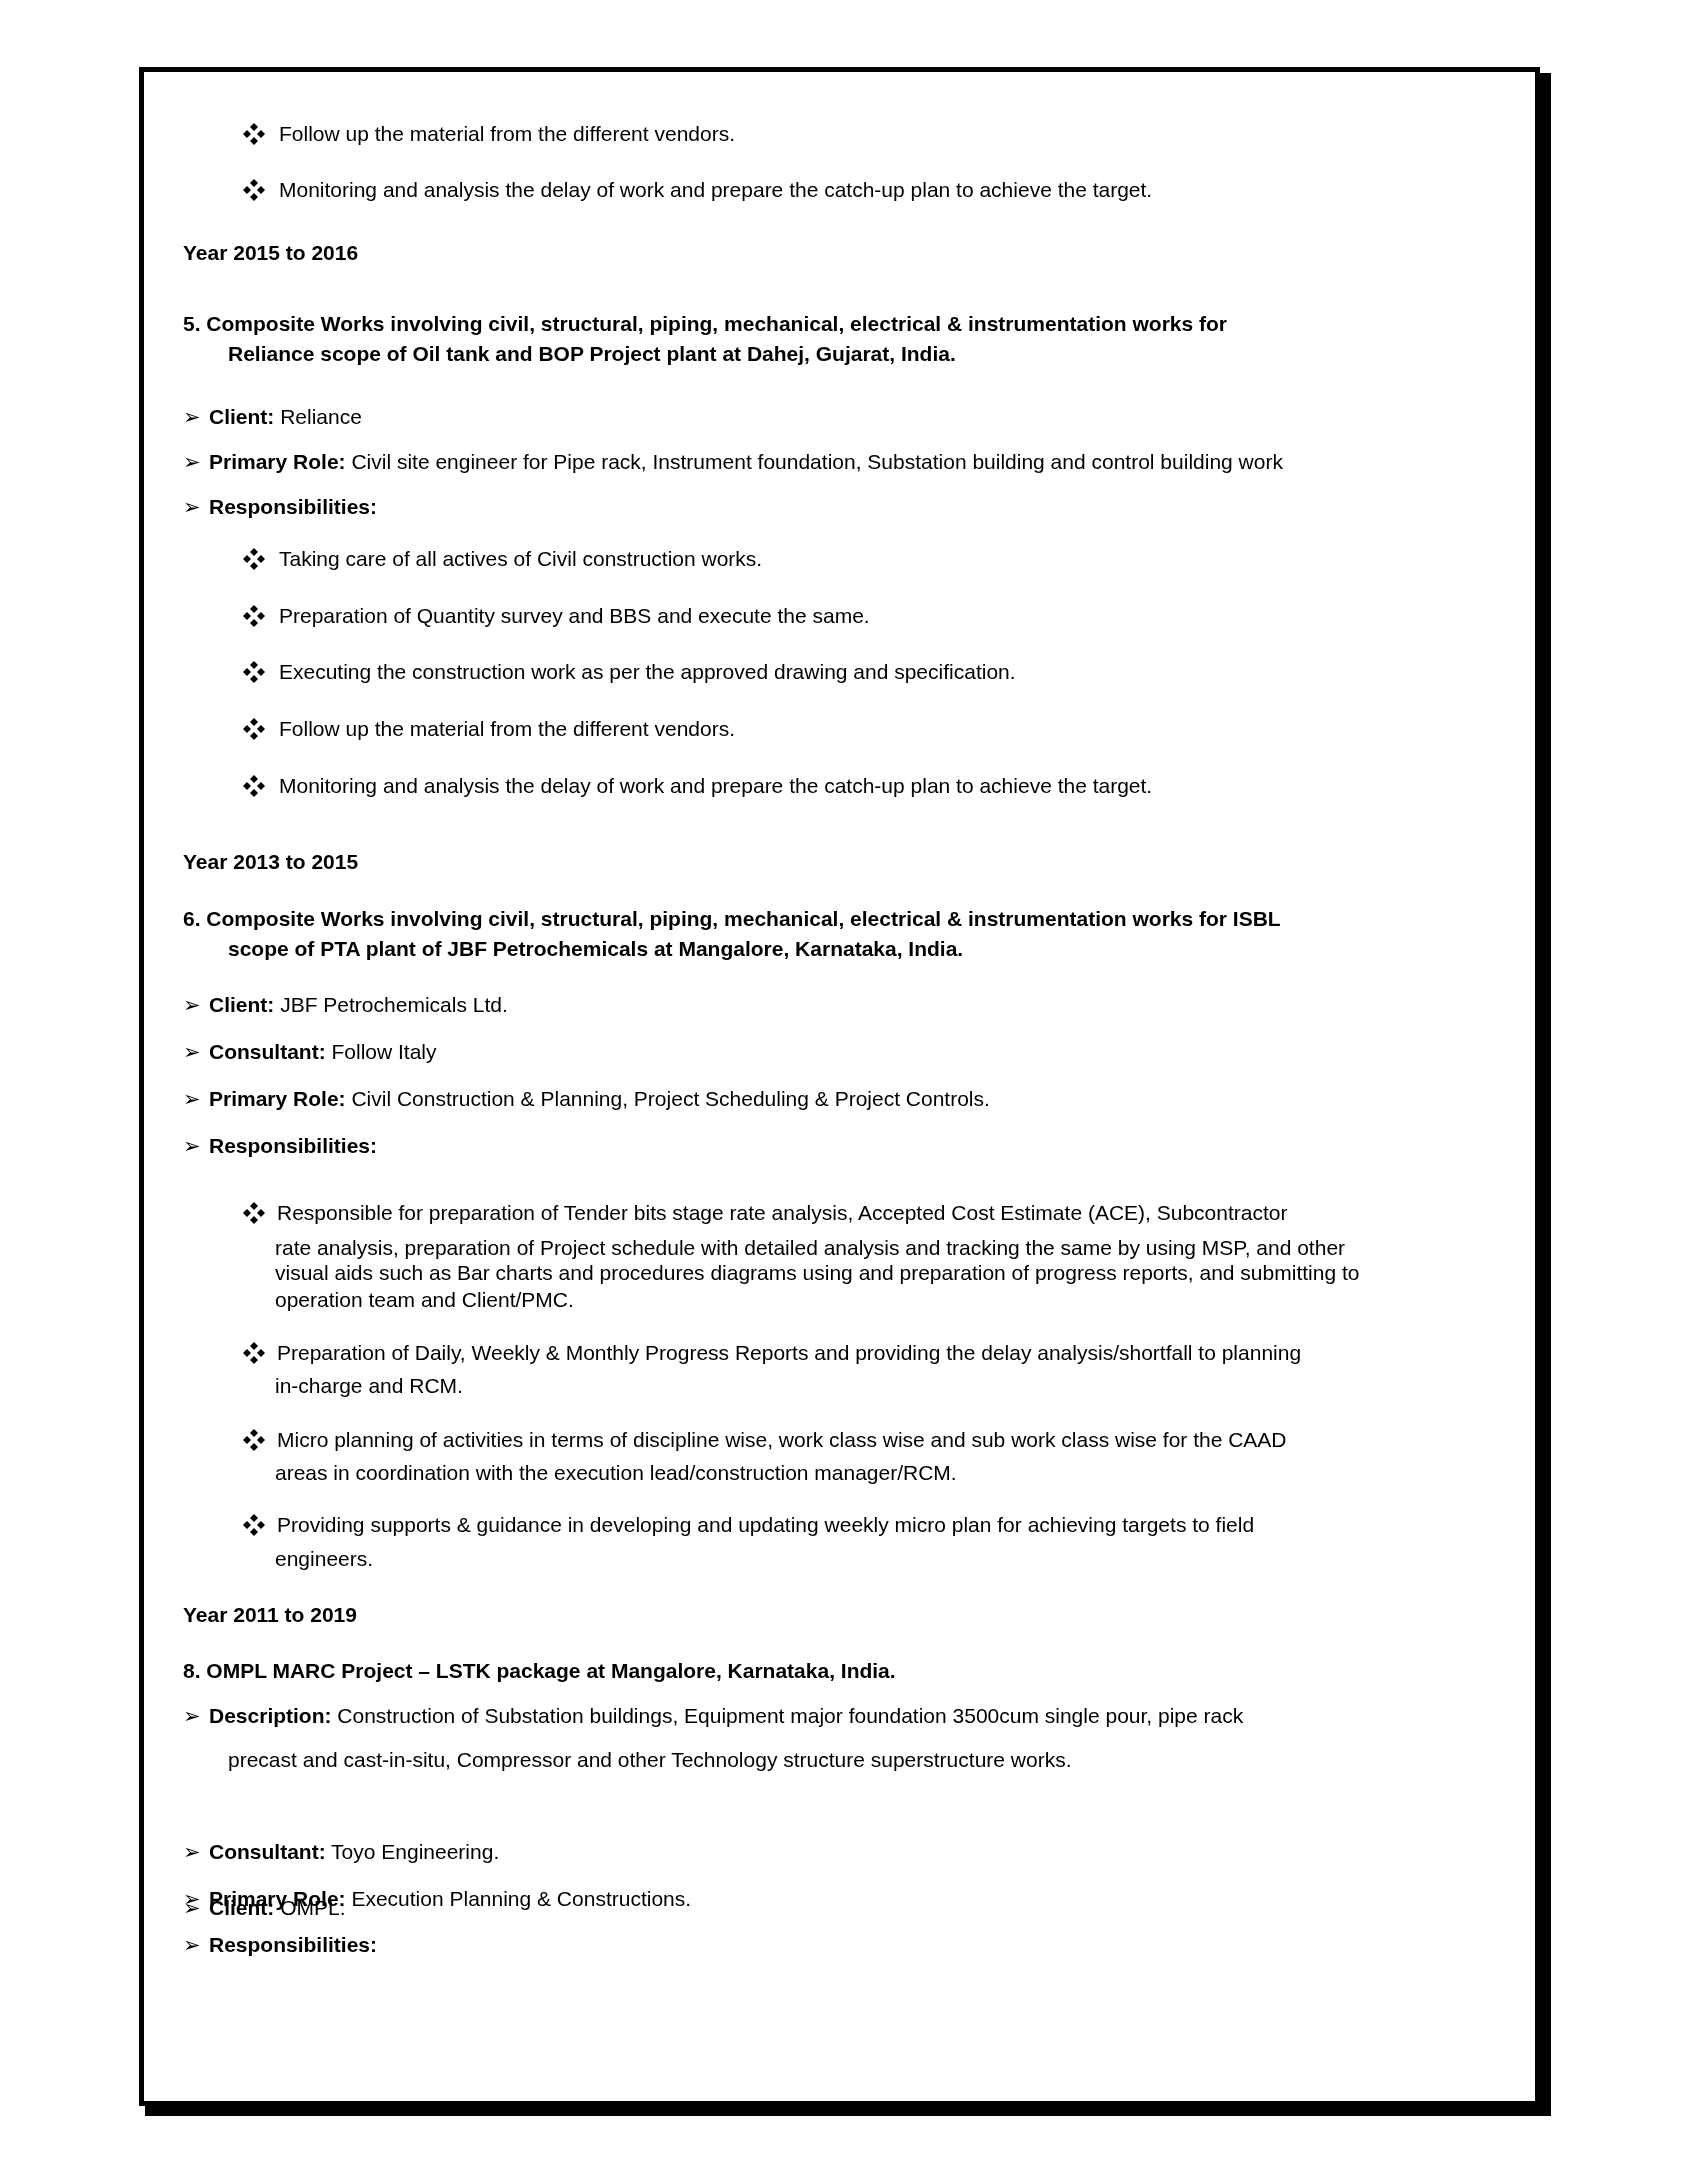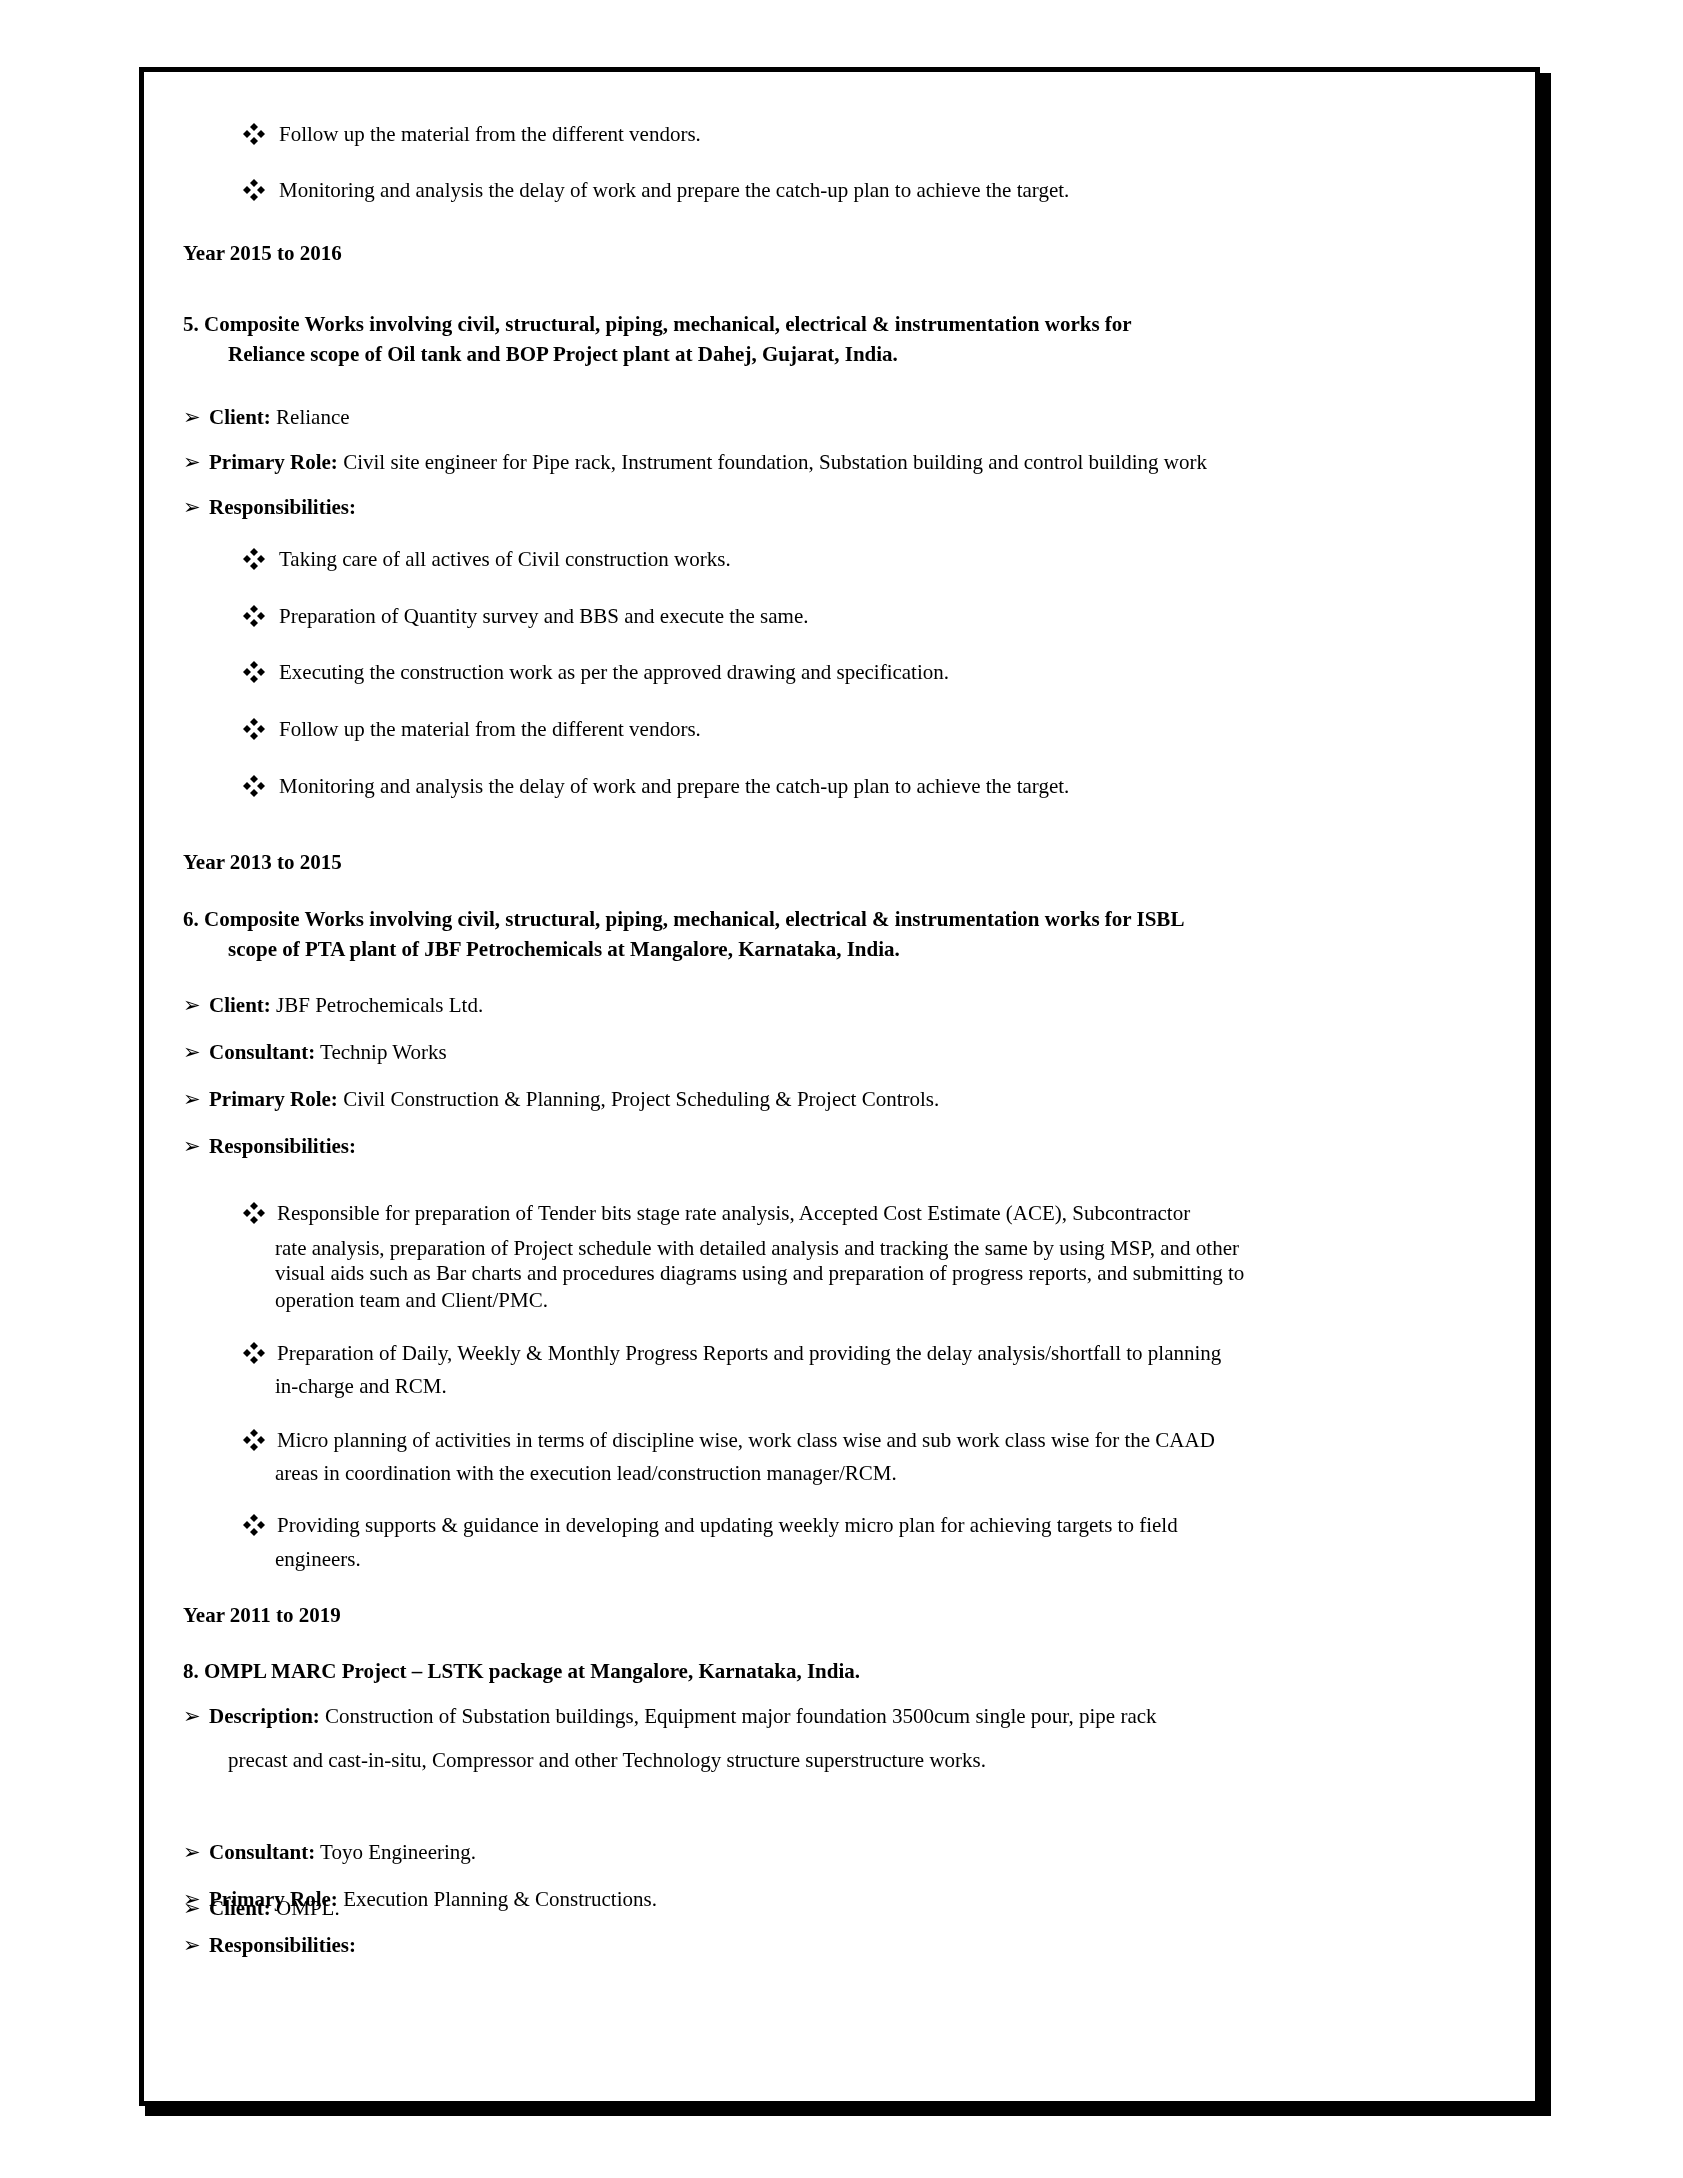--- a/index.html
+++ b/index.html
@@ -1,21 +1,21 @@
 <!DOCTYPE html>
 <html><head>
 <meta charset="utf-8">
 <style>
   html, body { margin: 0; padding: 0; background: #ffffff; }
   body { width: 1683px; height: 2178px; position: relative; overflow: hidden;
          font-family: "Liberation Sans", sans-serif; color: #000; }
   .frame-shadow { position: absolute; left: 145px; top: 73px; width: 1406px; height: 2043px; background: #000; }
   .frame { position: absolute; left: 139px; top: 67px; width: 1391px; height: 2029px;
            border: 5px solid #000; background: #fff; }
-  .line { position: absolute; white-space: nowrap; font-size: 21px; line-height: 24px; font-family: Liberation Serif, serif; }
+  .line { position: absolute; white-space: nowrap; font-size: 21px; line-height: 24px; }
   .b { font-weight: bold; }
   .diamond { position: absolute; width: 22px; height: 22px; }
   .arrow { display: inline-block; width: 18px; margin-right: 8px; text-align: left; }
 </style>
 </head>
 <body>
 
 <div class="frame-shadow"></div>
 <div class="frame"></div>
 
@@ -60,21 +60,21 @@
     </svg>
   <div class="line" style="left:279px;top:774px">Monitoring and analysis the delay of work and prepare the catch-up plan to achieve the target.</div>
 </div>
 
 <div>
   <div class="line b" style="left:183px;top:850px">Year 2013 to 2015</div>
   <div class="line b" style="left:183px;top:907px">6. Composite Works involving civil, structural, piping, mechanical, electrical &amp; instrumentation works for ISBL</div>
   <div class="line b" style="left:228px;top:937px">scope of PTA plant of JBF Petrochemicals at Mangalore, Karnataka, India.</div>
 
   <div class="line" style="left:183px;top:993px"><span class="arrow">➢</span><span class="b">Client:</span><span> JBF Petrochemicals Ltd.</span></div>
-  <div class="line" style="left:183px;top:1040px"><span class="arrow">➢</span><span class="b">Consultant:</span><span> Technip Works</span></div>
+  <div class="line" style="left:183px;top:1040px"><span class="arrow">➢</span><span class="b">Consultant:</span><span> Follow Italy</span></div>
   <div class="line" style="left:183px;top:1087px"><span class="arrow">➢</span><span class="b">Primary Role:</span><span> Civil Construction &amp; Planning, Project Scheduling &amp; Project Controls.</span></div>
   <div class="line" style="left:183px;top:1134px"><span class="arrow">➢</span><span class="b">Responsibilities:</span></div>
 
   <svg class="diamond" style="left:243px;top:1202px" viewBox="0 0 22 22">
       <path d="M11 0l4 4-4 4-4-4z M4 7l4 4-4 4-4-4z M18 7l4 4-4 4-4-4z M11 14l4 4-4 4-4-4z" fill="#000"></path>
     </svg>
   <div class="line" style="left:277px;top:1201px">Responsible for preparation of Tender bits stage rate analysis, Accepted Cost Estimate (ACE), Subcontractor</div>
   <div class="line" style="left:275px;top:1236px">rate analysis, preparation of Project schedule with detailed analysis and tracking the same by using MSP, and other</div>
   <div class="line" style="left:275px;top:1261px">visual aids such as Bar charts and procedures diagrams using and preparation of progress reports, and submitting to</div>
   <div class="line" style="left:275px;top:1288px">operation team and Client/PMC.</div>

